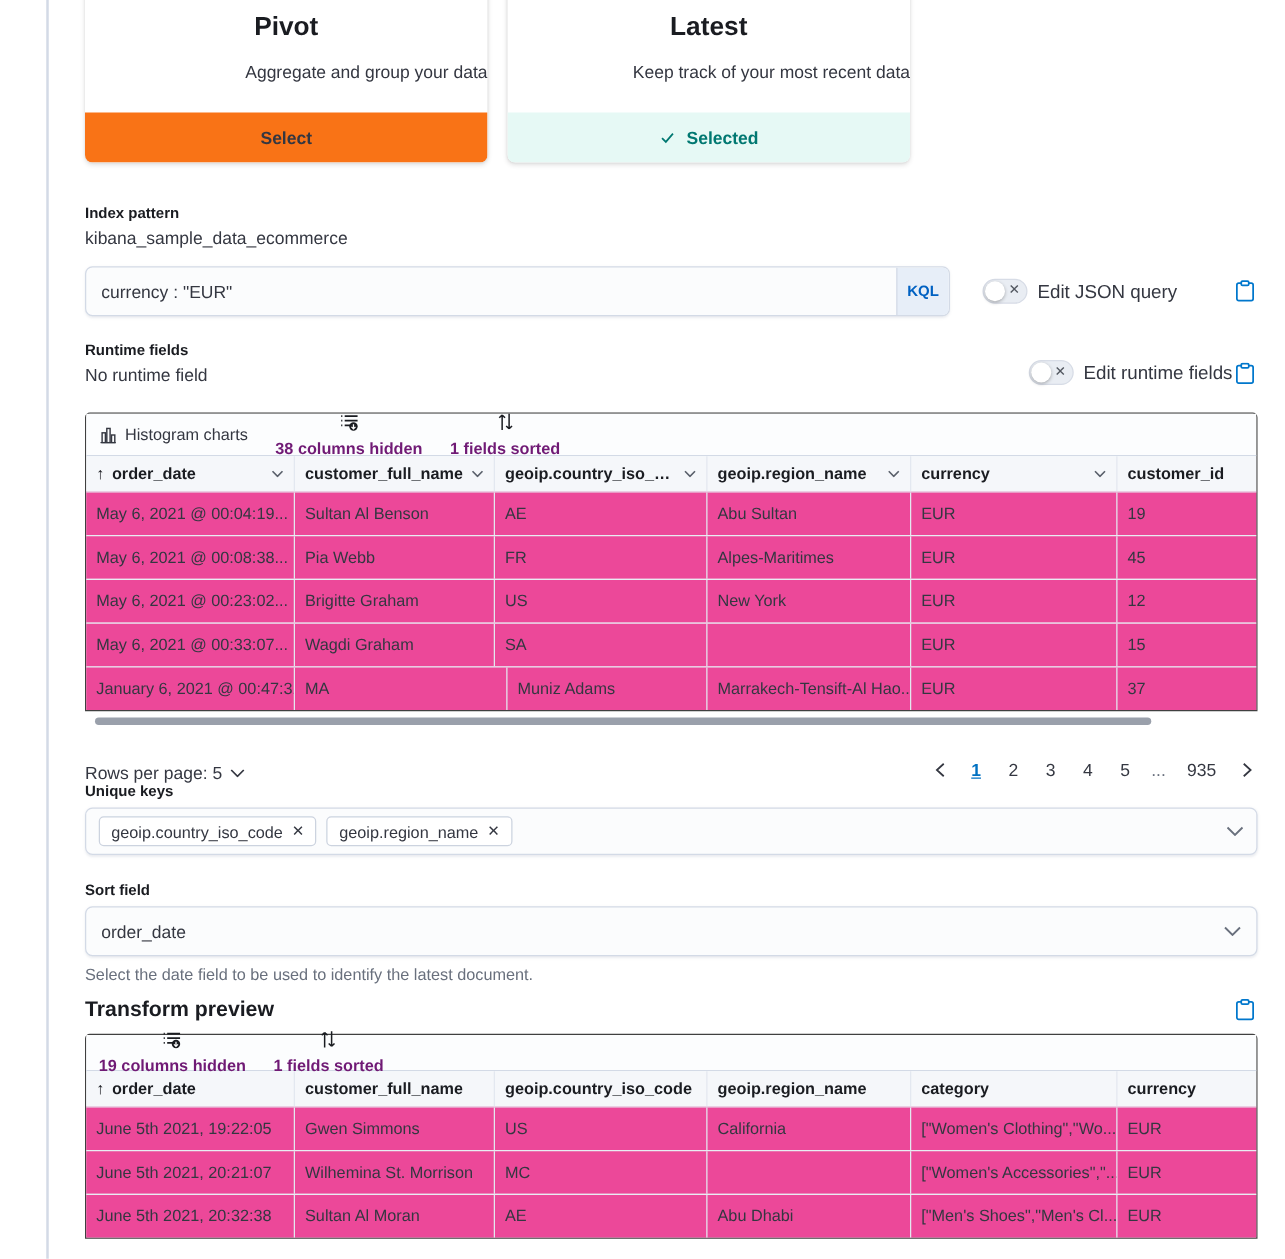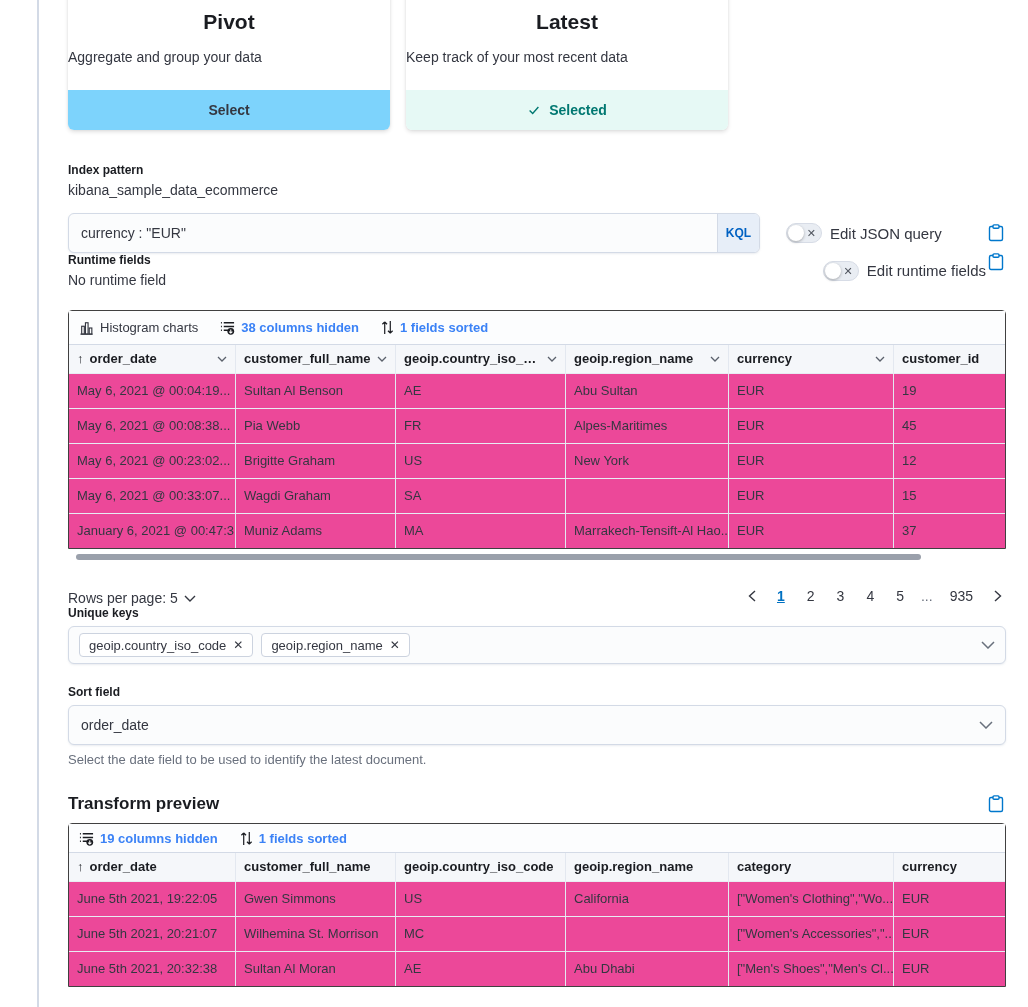--- a/index.html
+++ b/index.html
@@ -7,23 +7,23 @@
     font-family:"Liberation Sans", sans-serif; color:#343741; }
   .step-line { position:absolute; left:37px; top:0; bottom:0; width:2px; background:#d3dae6; }
   .content { position:absolute; left:68px; top:0; width:938px; }
 
   
   .cards { display:flex; gap:16px; margin-top:-16px; }
   .card { width:322px; height:146px; background:#fff; border-radius:6px;
     box-shadow:0 2px 4px rgba(0,0,0,.12), 0 0 2px rgba(0,0,0,.08);
     display:flex; flex-direction:column; overflow:hidden; }
   .card-title { font-size:21px; font-weight:700; color:#1a1c21; text-align:center; margin-top:26px; }
-  .card-desc { font-size:14px; text-align:left; margin-top:15px; }
+  .card-desc { font-size:14px; text-align:right; margin-top:15px; }
   .card-footer { margin-top:auto; height:40px; display:flex; align-items:center; justify-content:center;
-    font-size:14px; font-weight:700; color:#343741; background:#7dd3fc; }
+    font-size:14px; font-weight:700; color:#343741; background:#f97316; }
   .card-footer.selected { background:#e6f9f5; color:#007871; gap:8px; }
   .check-icon svg { display:block; }
 
   
   .form-label { font-size:12px; font-weight:700; color:#1a1c21; }
   .form-value { font-size:14px; margin-top:5px; }
 
   
   .query-row { display:flex; align-items:center; margin-top:15px; }
   .query-bar { width:692px; height:40px; background:#fbfcfd; border:1px solid #d3dae6;
@@ -35,29 +35,29 @@
   .toggle-group { display:flex; align-items:center; gap:8px; margin-left:26px; }
   .toggle { position:relative; width:36px; height:20px; background:#e9edf3; border:1px solid #d7dce6;
     border-radius:10px; flex:0 0 auto; }
   .toggle .knob { position:absolute; left:1px; top:1px; width:16px; height:16px; border-radius:50%;
     background:#fff; box-shadow:0 1px 3px rgba(0,0,0,.3); }
   .toggle .x-mark { position:absolute; right:5px; top:50%; transform:translateY(-50%);
     font-size:11px; color:#51565f; line-height:1; }
   .toggle-label { font-size:15px; color:#343741; white-space:nowrap; }
   .copy-btn { margin-left:auto; width:20px; display:flex; justify-content:center; }
 
-  .runtime-row { display:flex; }
+  .runtime-row { display:flex; align-items:flex-end; margin-top:20px; }
   .runtime-left { flex:1; }
 
   
   .grid { margin-top:22px; border:1px solid #404040; border-radius:4px 4px 0 0; }
   .grid-toolbar { display:flex; align-items:center; gap:22px; height:34px; padding:0 10px;
     background:#fcfdfe; border-bottom:1px solid #d3dae6; font-size:13px; }
   .tool-item { display:flex; align-items:center; gap:6px; }
-  .tool-item.bold { font-weight:700; color:#3b82f6; }
+  .tool-item.bold { font-weight:700; color:#701a75;flex-direction:column; }
   .grid-row { display:flex; }
   .grid-header { background:#f5f7fa; }
   .grid-header .cell { font-weight:700; color:#1a1c21; height:28px; line-height:28px; display:flex; align-items:center; }
   .cell { font-size:13px; height:34px; line-height:34px; padding:0 8px; border-right:1px solid #e3e8f0;
     white-space:nowrap; overflow:hidden; flex:0 0 auto; }
   .grid-body .grid-row { border-top:1px solid #e8ecf3; background:#ec4899; }
   .c0{width:167px;} .c1{width:160px;} .c2{width:170px;} .c3{width:163px;} .c4{width:165px;}
   .c5{width:111px; border-right:none; flex:1;}
   .hdr-label { overflow:hidden; text-overflow:ellipsis; }
   .sort-asc { margin-right:6px; font-weight:400; }
@@ -80,21 +80,21 @@
     box-shadow:0 1px 2px rgba(152,162,179,.2); }
   .chip { display:flex; align-items:center; gap:7px; height:24px; padding:0 9px; background:#fff;
     border:1px solid #ccd3df; border-radius:4px; font-size:13px; color:#343741; }
   .chip .chip-x { font-size:12px; color:#343741; cursor:pointer; }
   .combo-chevron { margin-left:auto; display:flex; align-items:center; }
   .select-box { margin-top:6px; height:40px; background:#fbfcfd; border:1px solid #d3dae6; border-radius:6px;
     display:flex; align-items:center; padding:0 12px; font-size:14px;
     box-shadow:0 1px 2px rgba(152,162,179,.2); }
   .help-text { margin-top:7px; font-size:13px; color:#69707d; }
 
-  .preview-heading-row { display:flex; align-items:center; margin-top:27px;justify-content:flex-end; }
+  .preview-heading-row { display:flex; align-items:center; margin-top:11px;justify-content:flex-end; }
   .preview-title { font-size:17px; font-weight:700; color:#1a1c21; }
   .preview-grid { margin-top:9px; }
   .mt-uk { }
   .mt-sf { margin-top:21px; }
   svg { display:block; }
 </style>
 </head>
 <body>
 
 <div class="step-line"></div>
@@ -276,22 +276,22 @@
       <div class="grid-row">
         <div class="cell c0">May 6, 2021 @ 00:33:07...</div>
         <div class="cell c1">Wagdi Graham</div>
         <div class="cell c2">SA</div>
         <div class="cell c3"></div>
         <div class="cell c4">EUR</div>
         <div class="cell c5">15</div>
       </div>
       <div class="grid-row">
         <div class="cell c0">January 6, 2021 @ 00:47:31...</div>
+        <div class="cell c2">MA</div>
         <div class="cell c1">Muniz Adams</div>
-        <div class="cell c2">MA</div>
         <div class="cell c3">Marrakech-Tensift-Al Hao...</div>
         <div class="cell c4">EUR</div>
         <div class="cell c5">37</div>
       </div>
     </div>
   </div>
   <div class="hscrollbar"></div>
 
   <div class="pagination-row">
     <div class="rows-per-page">

